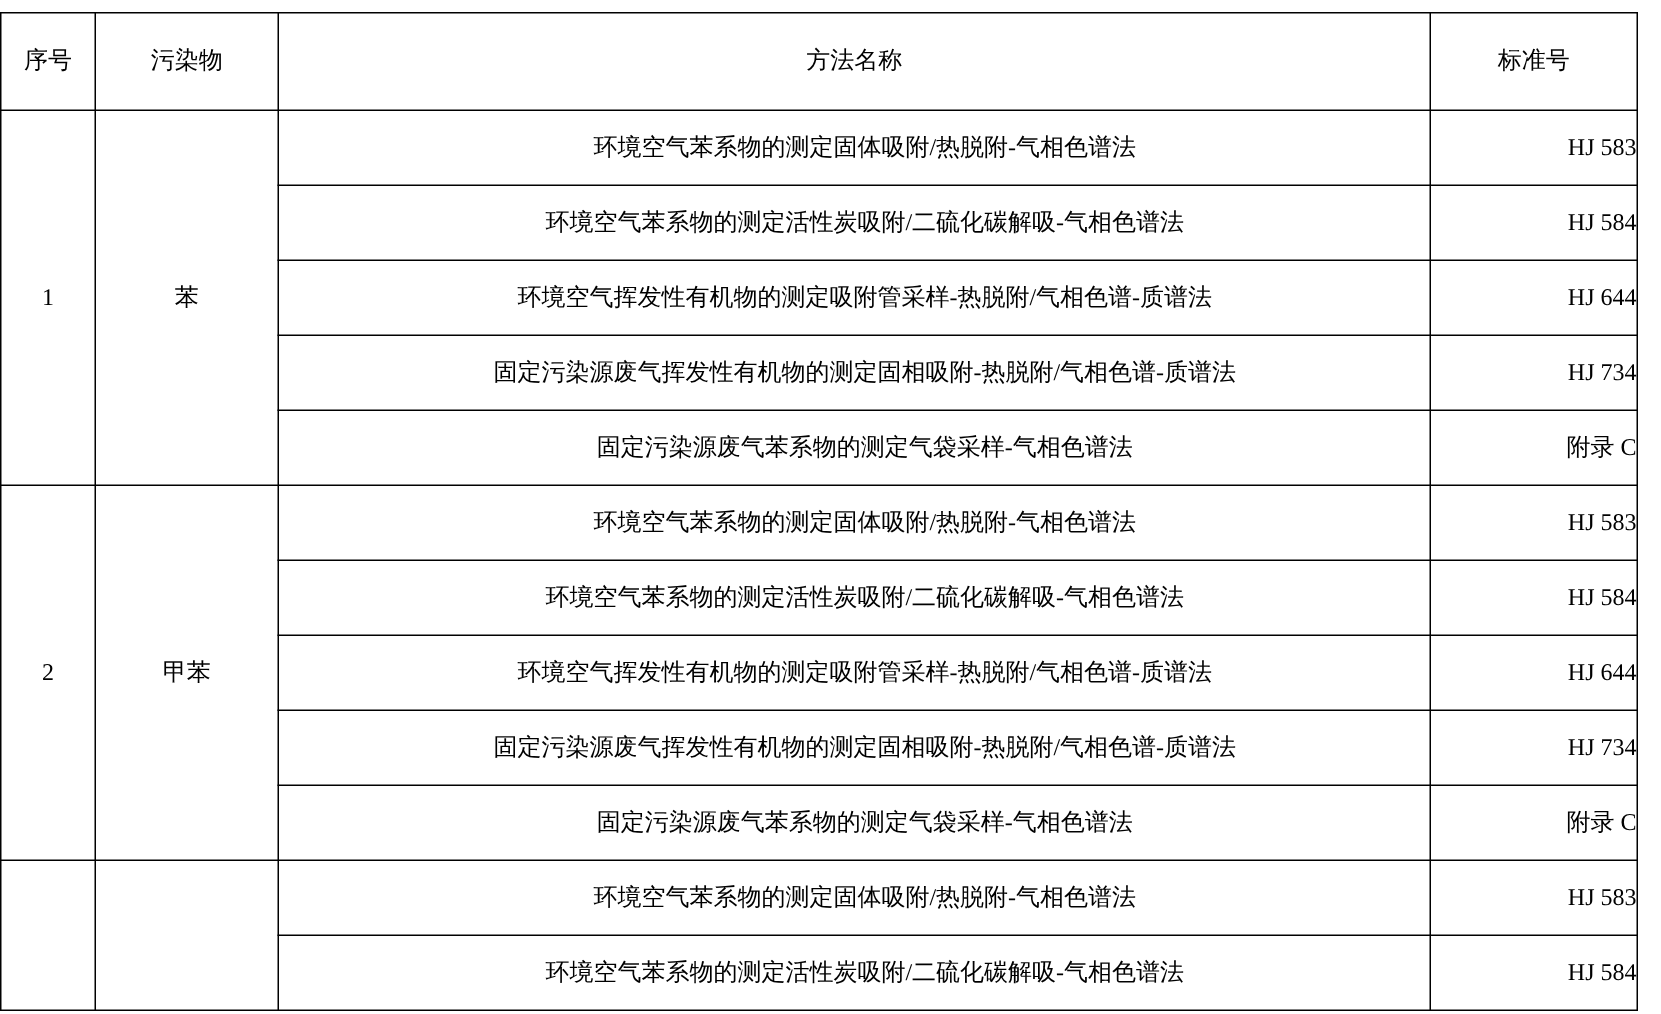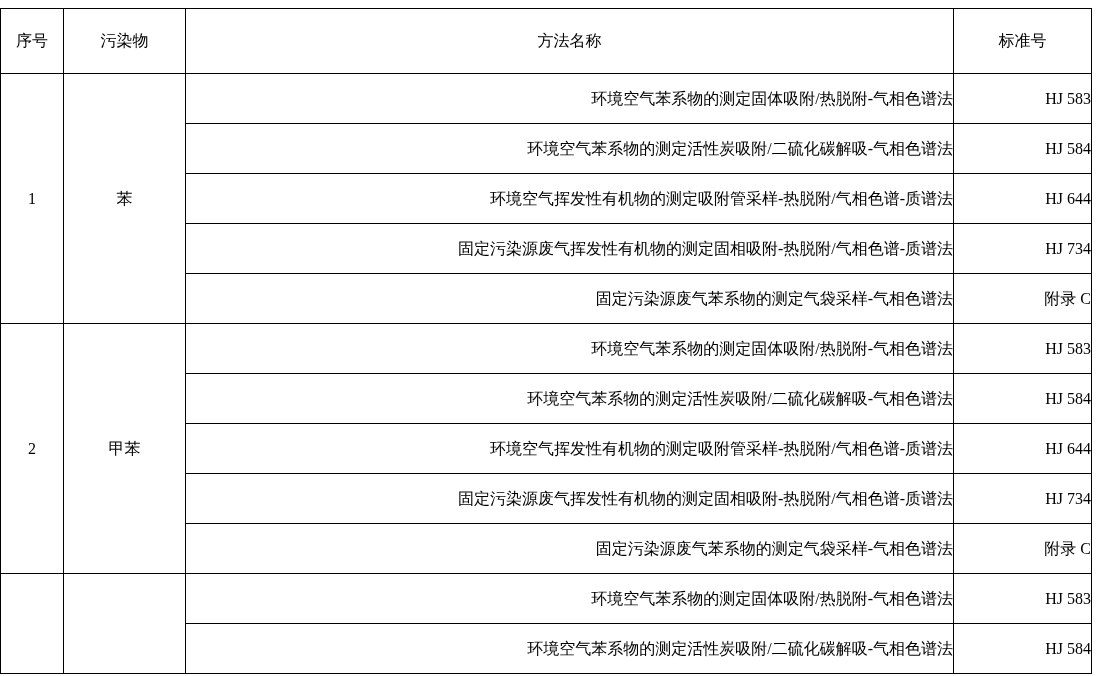--- a/index.html
+++ b/index.html
@@ -46,21 +46,21 @@
     height: 64px;
     text-align: center;
     font-size: 17px;
   }
   tbody td.cell-no,
   tbody td.cell-pol {
     text-align: center;
     font-size: 16px;
   }
   tbody td.cell-method {
-    text-align: right;
+    text-align: center;
     padding-left: 14px;
     height: 49px;
     font-size: 16px;
     white-space: nowrap;
   }
   tbody td.cell-std {
     text-align: right;
     font-size: 16px;
   }
   

